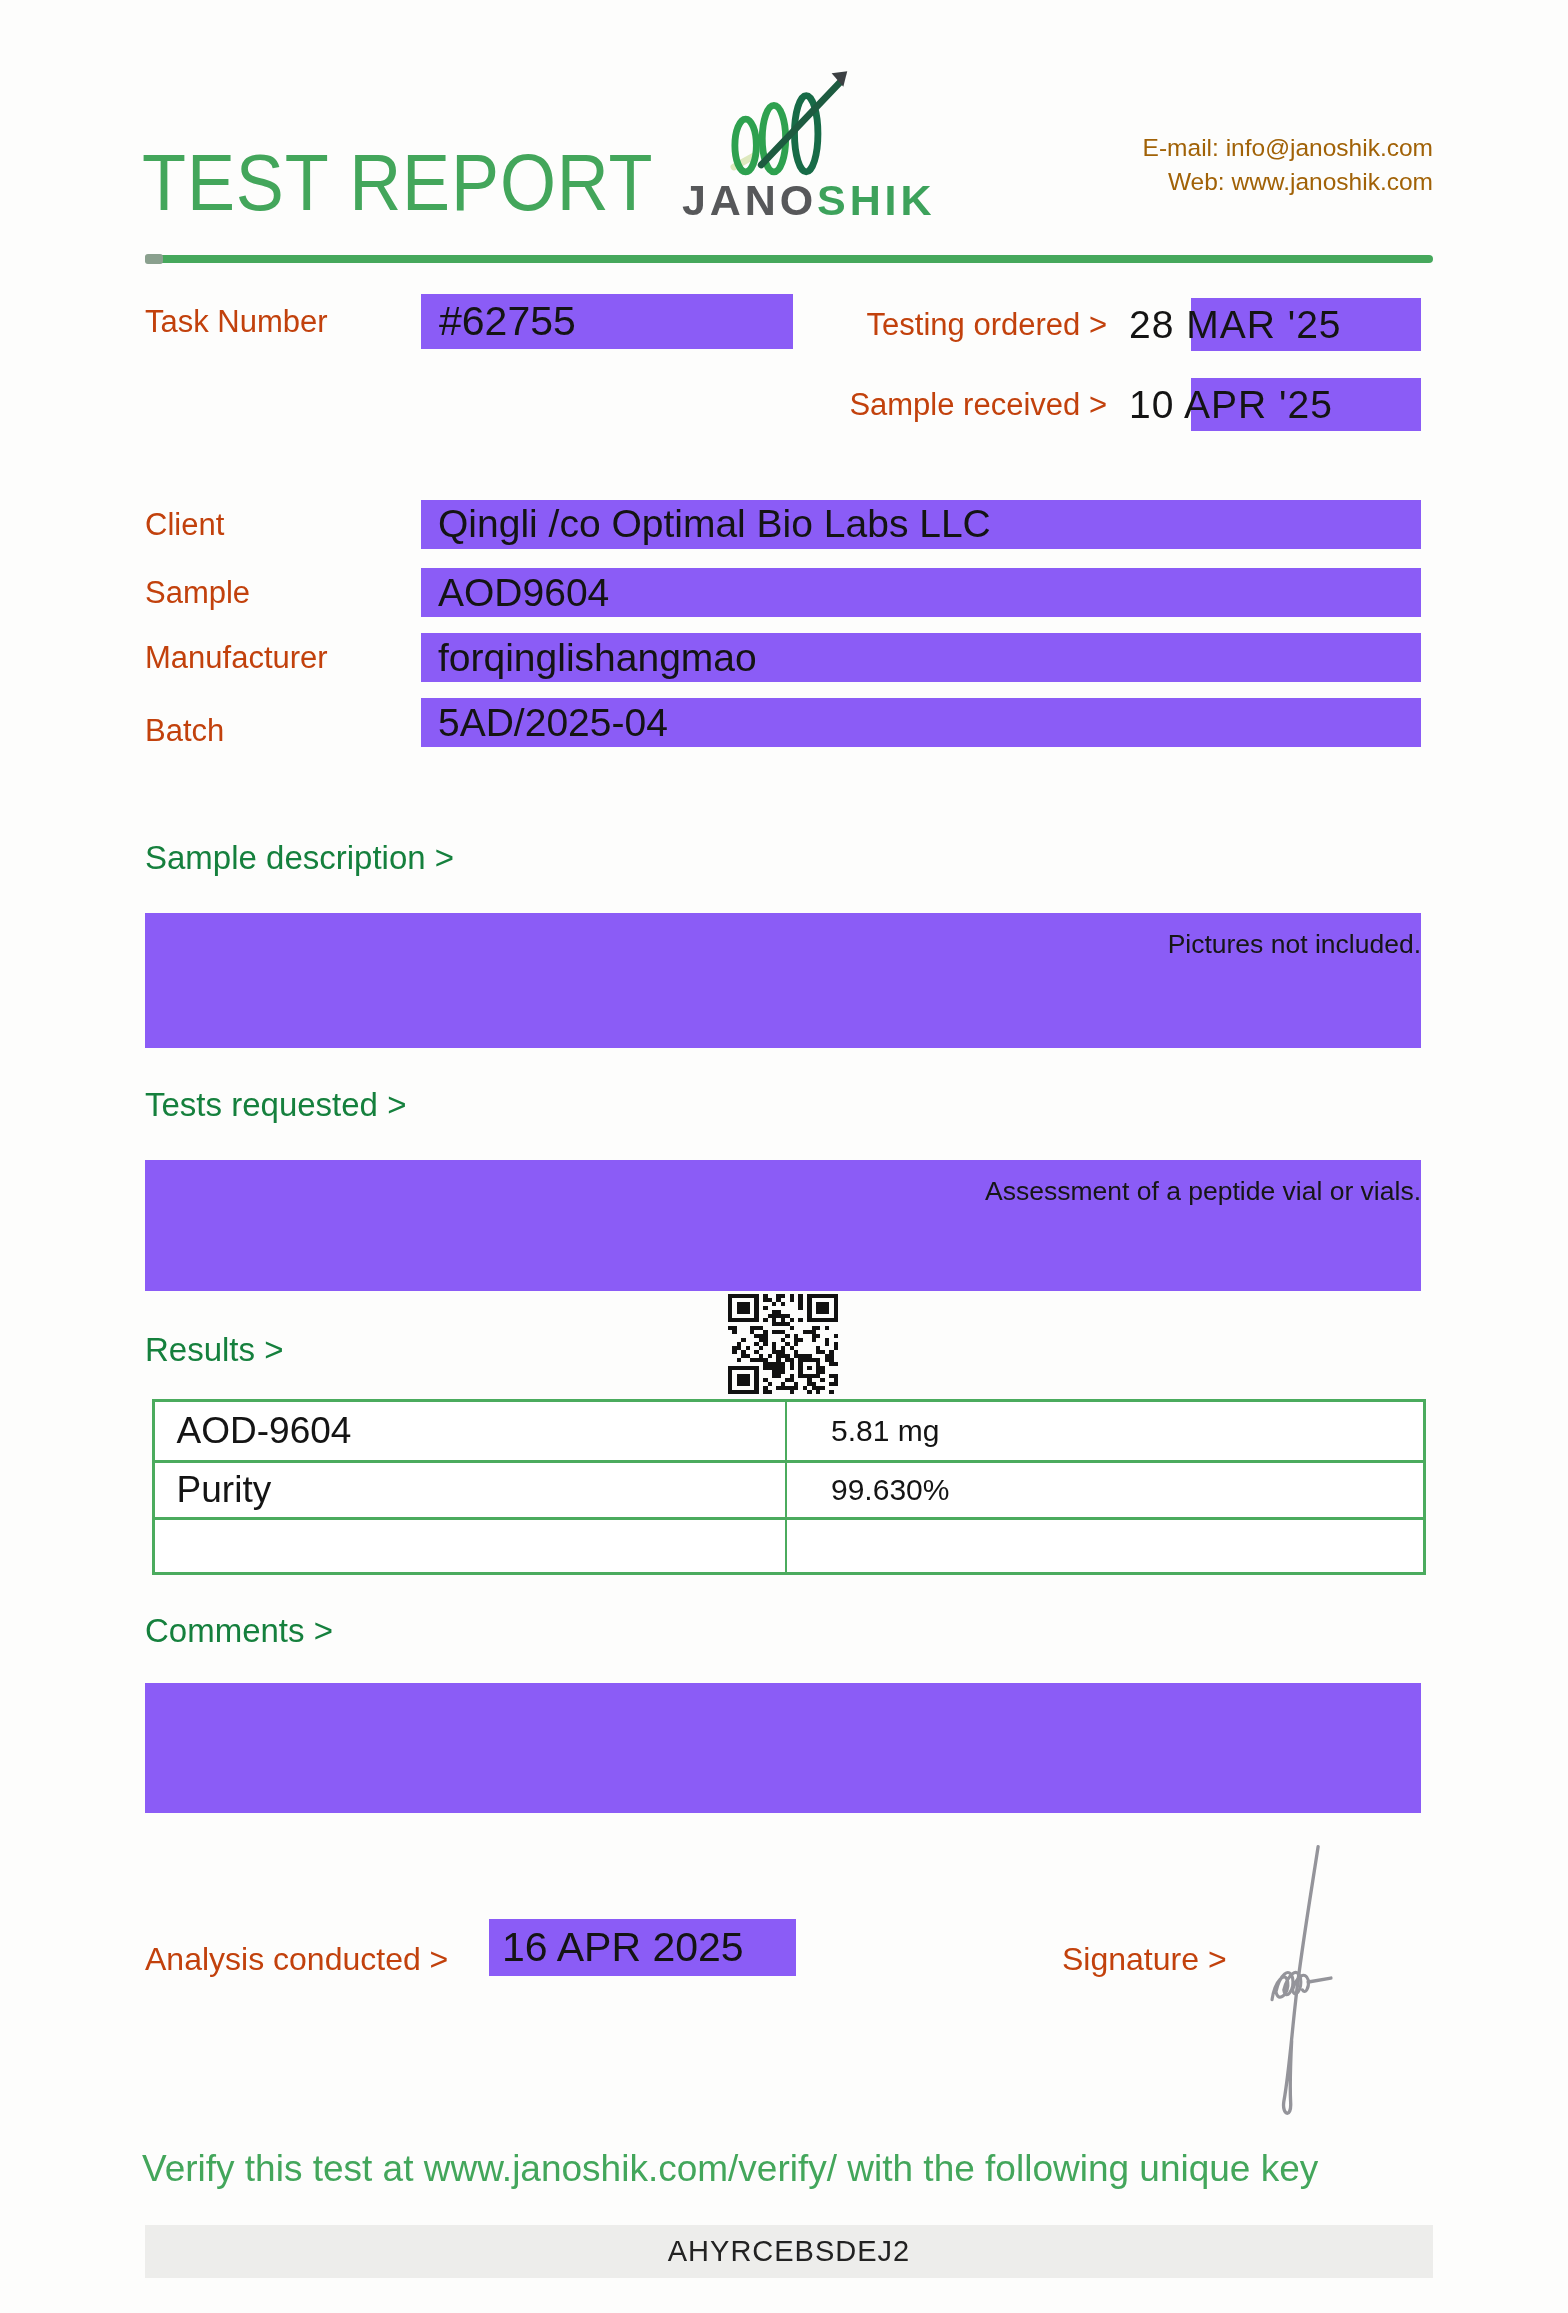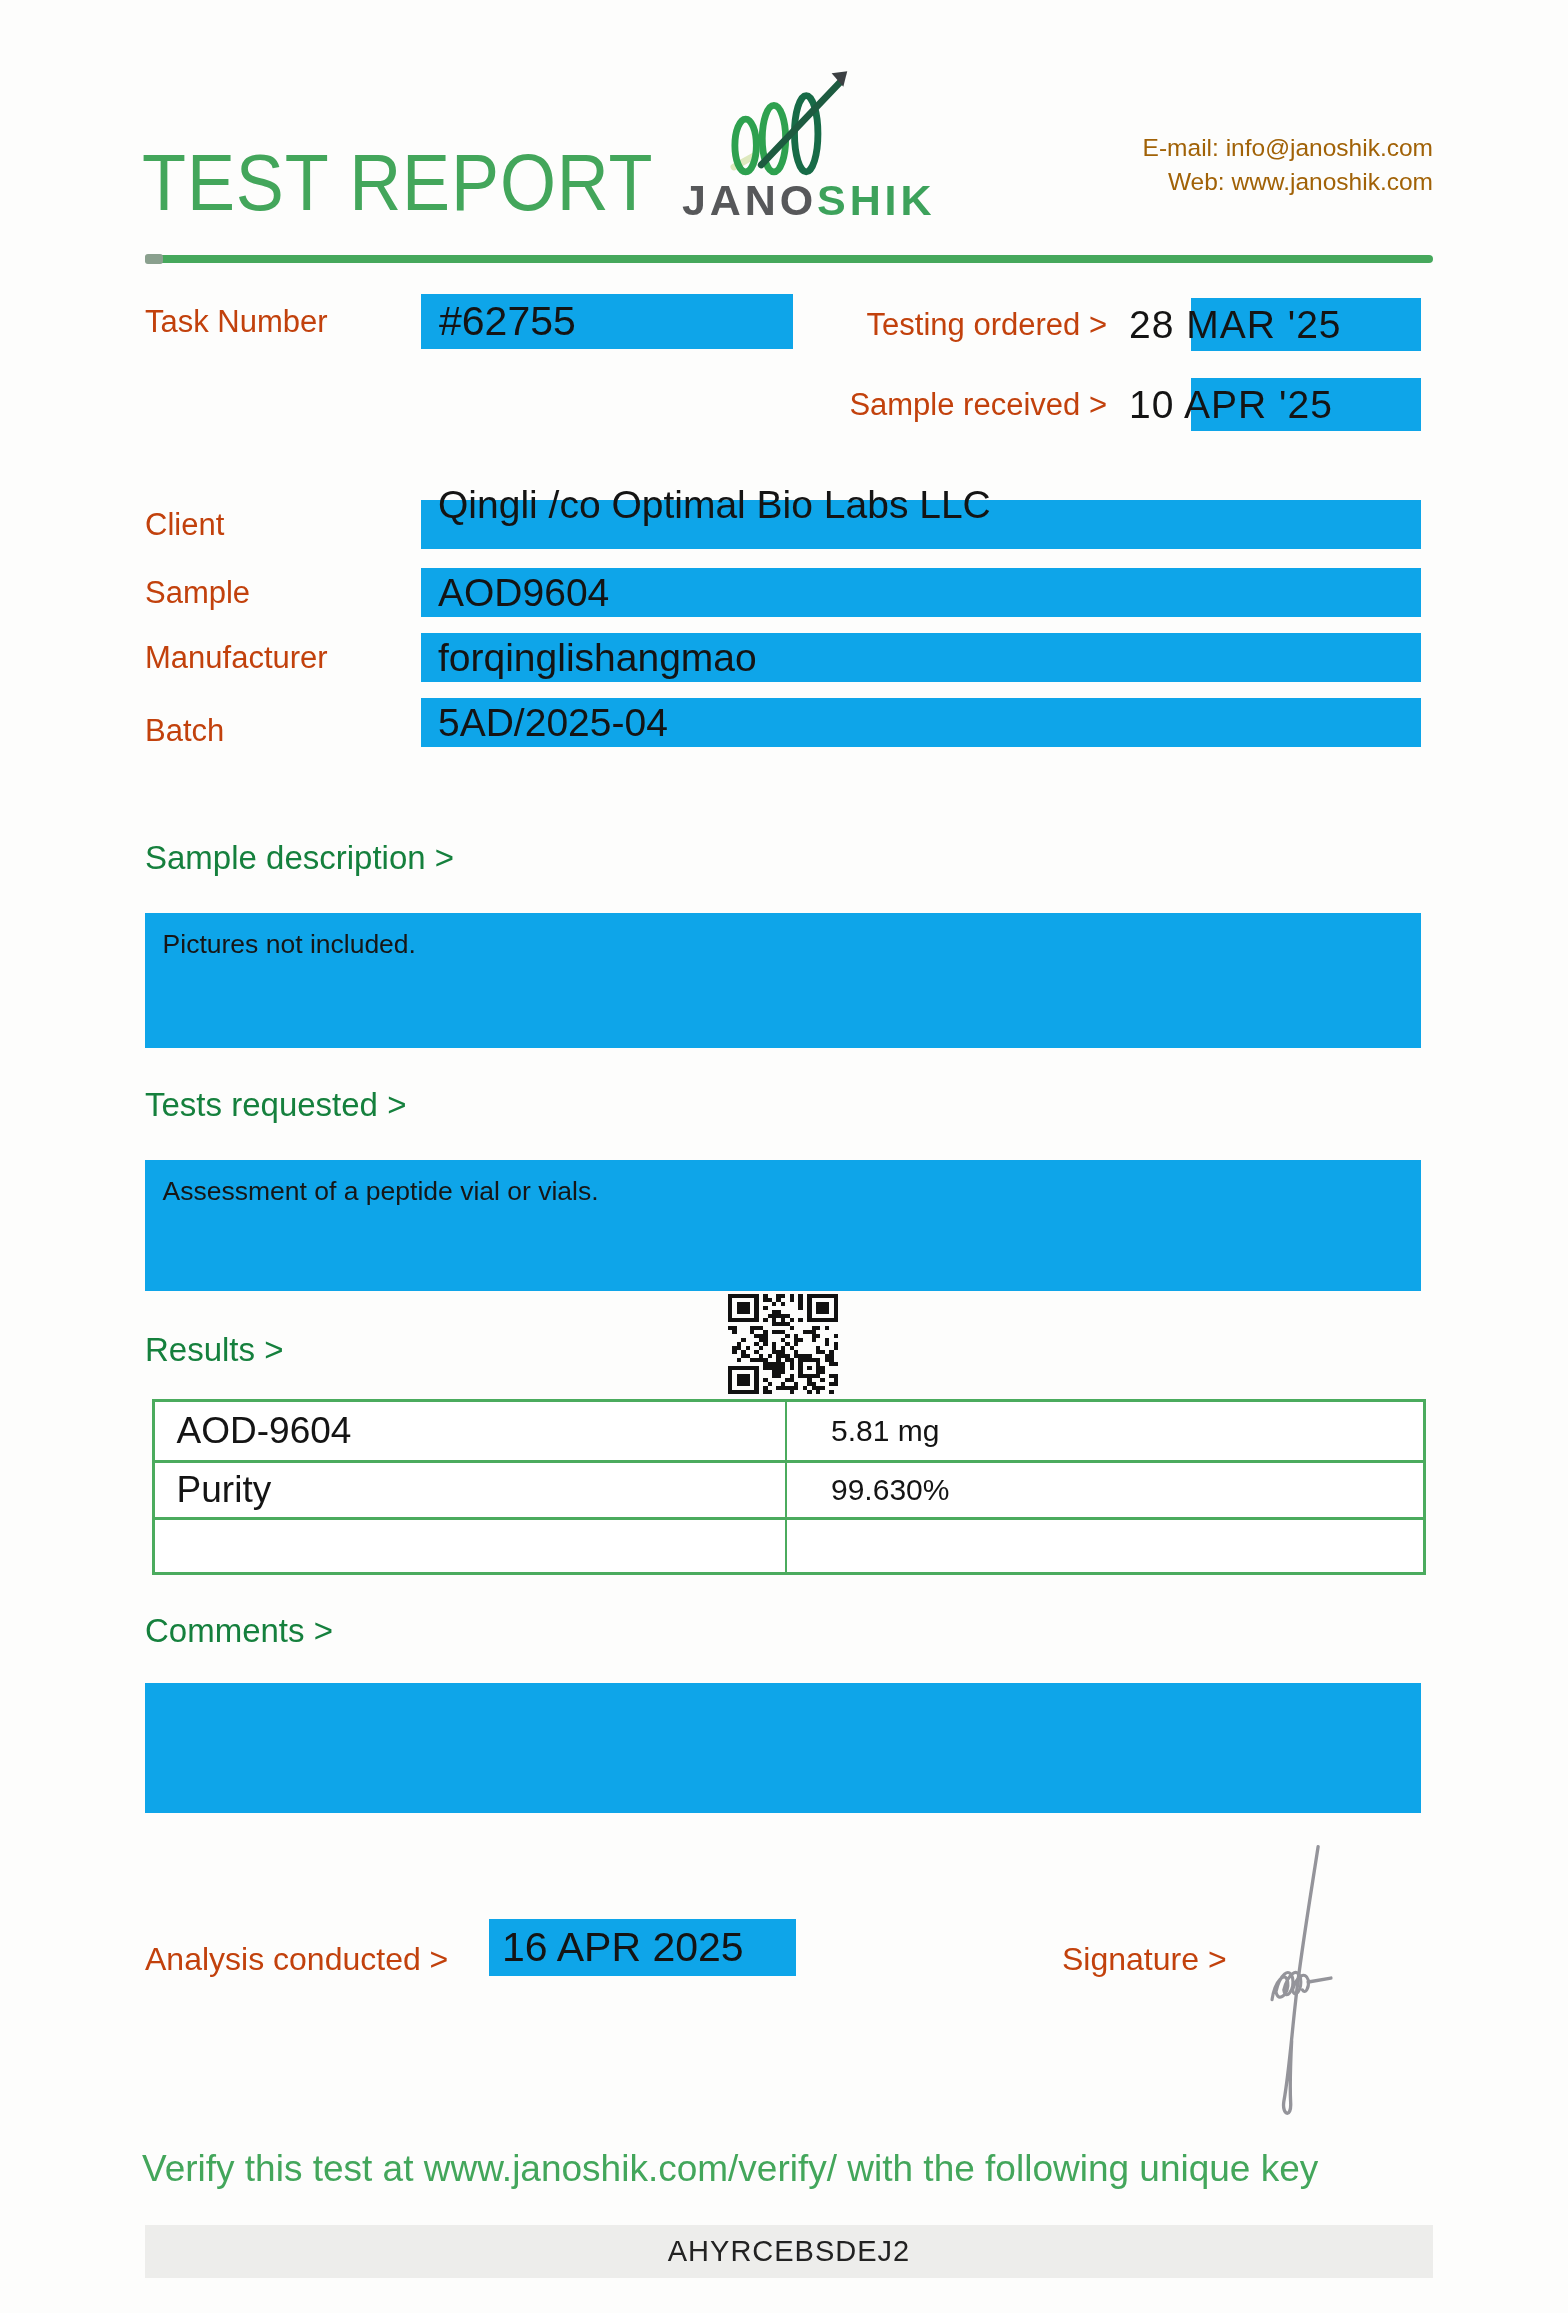--- a/index.html
+++ b/index.html
@@ -13,21 +13,21 @@
     font-size:80px;line-height:1;letter-spacing:1px;font-weight:400;
     transform:scaleX(0.9);transform-origin:left top;white-space:nowrap;
   }
   .logo-text{font-size:43px;font-weight:bold;letter-spacing:3.9px;white-space:nowrap;}
   .logo-jano{color:#57585a;}
   .logo-shik{color:#3da25b;}
   .contact{font-size:24.5px;line-height:34px;color:#a16207;text-align:right;white-space:nowrap;}
   .divider{background:#46a85c;border-radius:3.9px;}
   .divider-cap{background:#8aa08e;border-radius:2.9px;}
   .lbl{font-size:31px;color:#c2410c;white-space:nowrap;}
-  .gbox{background:#0ea5e9;}
+  .gbox{background:#8b5cf6;text-align:right;}
   .val{font-size:39px;color:#141414;white-space:nowrap;}
   .heading{font-size:33px;color:#15803d;white-space:nowrap;}
   .boxtext{font-size:26.5px;color:#161616;padding:15.7px 0 0 17.6px;}
   .results-table{
     display:grid;grid-template-columns:630px 1fr;grid-template-rows:58px 57px 55px;
     border:3.9px solid #4bab5e;background:#ffffff;box-sizing:border-box;
   }
   .rt-cell{display:flex;align-items:center;box-sizing:border-box;}
   .rt-name{font-size:37px;padding-left:21.6px;color:#141414;}
   .rt-val{font-size:30px;padding-left:44px;color:#141414;border-left:2.9px solid #4bab5e;}
@@ -72,21 +72,21 @@
   <div class="abs lbl" style="left:784px;top:298px;width:323px;line-height:53px;text-align:right;">Testing ordered  &gt;</div>
   <div class="abs gbox" style="left:1191px;top:298px;width:230px;height:53px;"></div>
   <div class="abs val" style="left:1129px;top:298px;line-height:53px;letter-spacing:1px;">28 MAR '25</div>
 
   <div class="abs lbl" style="left:784px;top:378px;width:323px;line-height:53px;text-align:right;">Sample received &gt;</div>
   <div class="abs gbox" style="left:1191px;top:378px;width:230px;height:53px;"></div>
   <div class="abs val" style="left:1129px;top:378px;line-height:53px;letter-spacing:1px;">10 APR '25</div>
 
   <div class="abs lbl" style="left:145px;top:500px;line-height:49px;">Client</div>
   <div class="abs gbox" style="left:421px;top:500px;width:1000px;height:49px;"></div>
-  <div class="abs val" style="left:438px;top:480px;line-height:49px;">Qingli /co Optimal Bio Labs LLC</div>
+  <div class="abs val" style="left:438px;top:499px;line-height:49px;">Qingli /co Optimal Bio Labs LLC</div>
 
   <div class="abs lbl" style="left:145px;top:568px;line-height:49px;">Sample</div>
   <div class="abs gbox" style="left:421px;top:568px;width:1000px;height:49px;"></div>
   <div class="abs val" style="left:438px;top:568px;line-height:49px;">AOD9604</div>
 
   <div class="abs lbl" style="left:145px;top:633px;line-height:49px;">Manufacturer</div>
   <div class="abs gbox" style="left:421px;top:633px;width:1000px;height:49px;"></div>
   <div class="abs val" style="left:438px;top:633px;line-height:49px;">forqinglishangmao</div>
 
   <div class="abs lbl" style="left:145px;top:698px;line-height:49px;margin-top:8px;">Batch</div>

